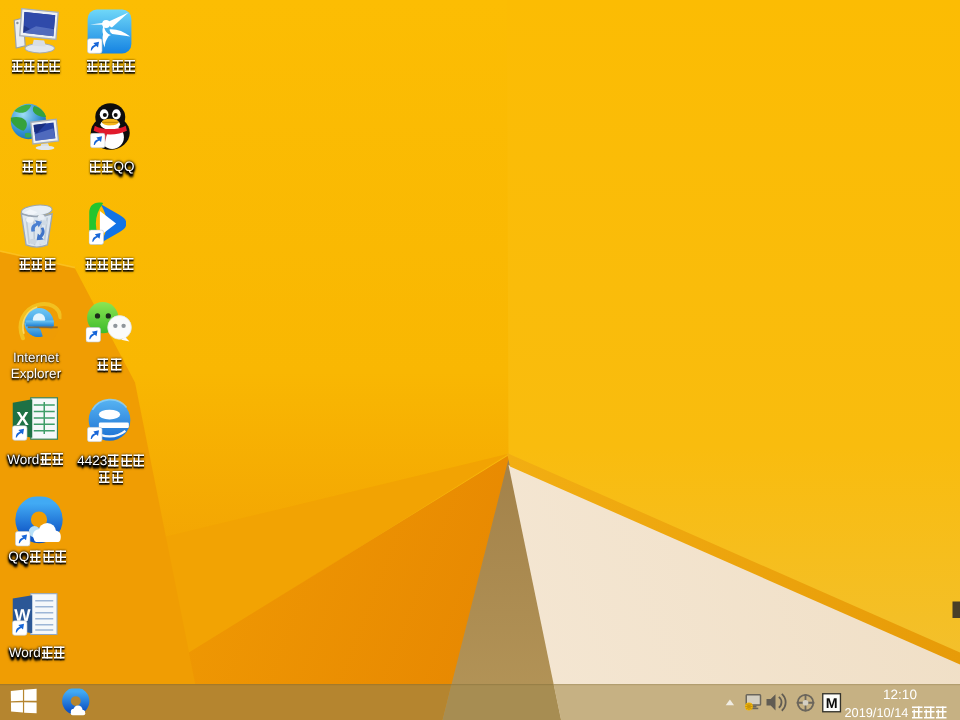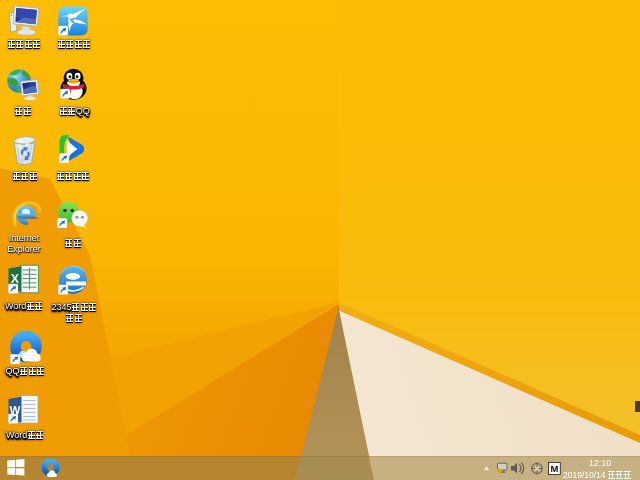--- a/index.html
+++ b/index.html
@@ -280,21 +280,21 @@
 <div class="lbl cjrow" style="left:43px;top:236px;width:60px">
       <i class="cj"></i>
       <i class="cj"></i>
     </div>
 <div class="lbl cjrow" style="left:-6px;top:299px;width:60px">
       <span class="lt">Word</span>
       <i class="cj" style="margin-left:1px"></i>
       <i class="cj"></i>
     </div>
 <div class="lbl cjrow" style="left:44px;top:300px;width:60px">
-      <span class="lt">2345</span>
+      <span class="lt">4423</span>
       <i class="cj" style="margin-left:1px"></i>
       <i class="cj"></i>
       <i class="cj"></i>
     </div>
 <div class="lbl cjrow" style="left:44px;top:311px;width:60px">
       <i class="cj"></i>
       <i class="cj"></i>
     </div>
 <div class="lbl cjrow" style="left:-5px;top:364px;width:60px">
       <span class="lt">QQ</span>

